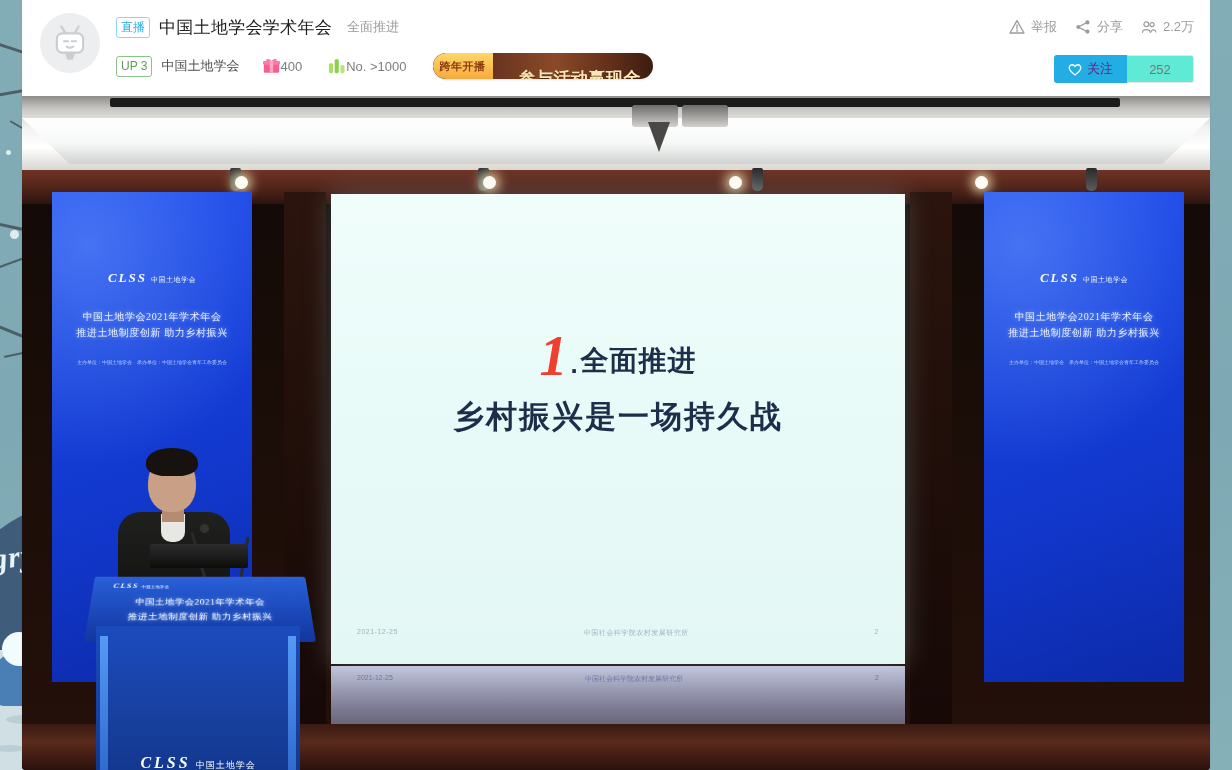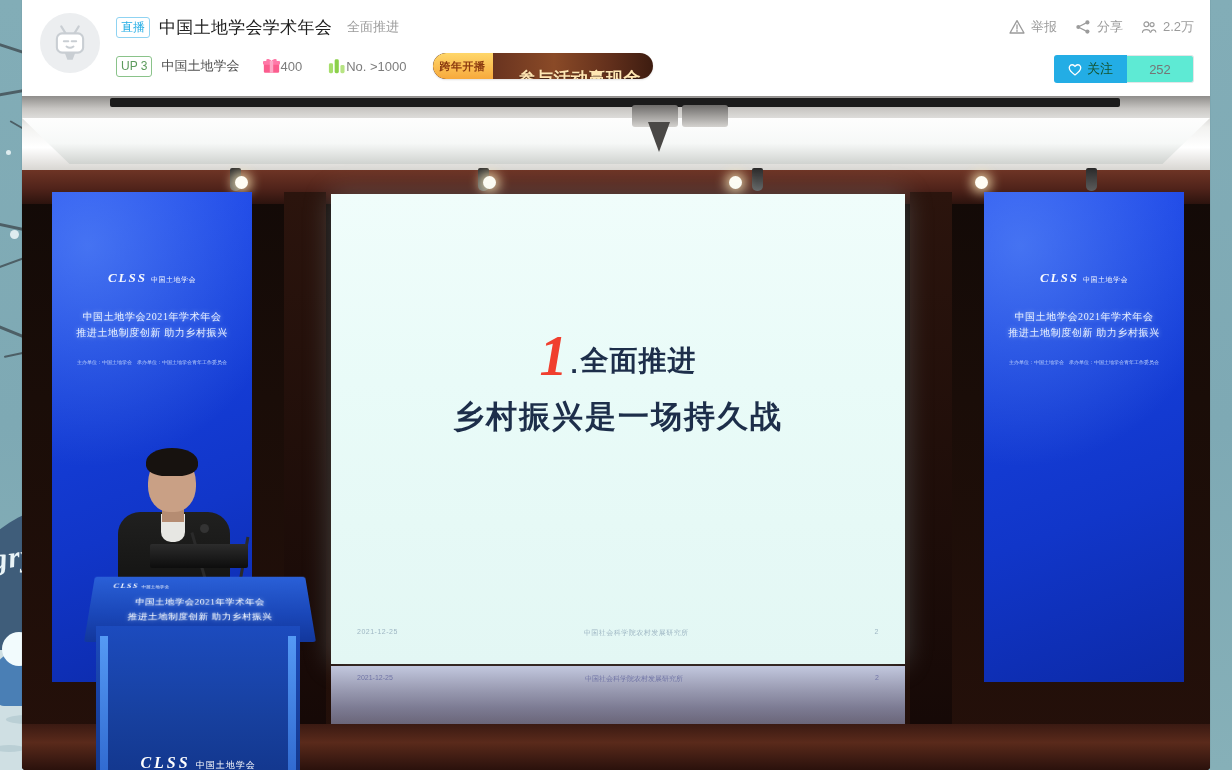--- a/index.html
+++ b/index.html
@@ -80,21 +80,21 @@
   }
 
   .head-right { position:absolute; right:16px; top:14px; text-align:right; }
   .head-actions { display:flex; align-items:center; justify-content:flex-end; gap:18px; height:26px; }
   .act { display:flex; align-items:center; gap:6px; color:#9b9b9b; font-size:13px; cursor:pointer; }
   .act svg { width:16px; height:16px; display:block; }
   .follow-wrap {
     display:flex; align-items:center; margin-top:15px; justify-content:flex-end;
   }
   .btn-follow {
-    display:flex; align-items:center; gap:5px; background:#23ade5; color:#14532d;
+    display:flex; align-items:center; gap:5px; background:#23ade5; color:#701a75;
     font-size:13px; border:none; height:28px; padding:0 14px; border-radius:3px 0 0 3px;
     cursor:pointer;
   }
   .btn-follow svg { width:14px; height:13px; display:block; }
   .follow-count {
     height:28px; min-width:67px; border:1px solid #e3e5e7; border-left:none;
     border-radius:0 3px 3px 0; display:flex; align-items:center; justify-content:center;
     font-size:13px; color:#757575; background:#5eead4;
   }
 

